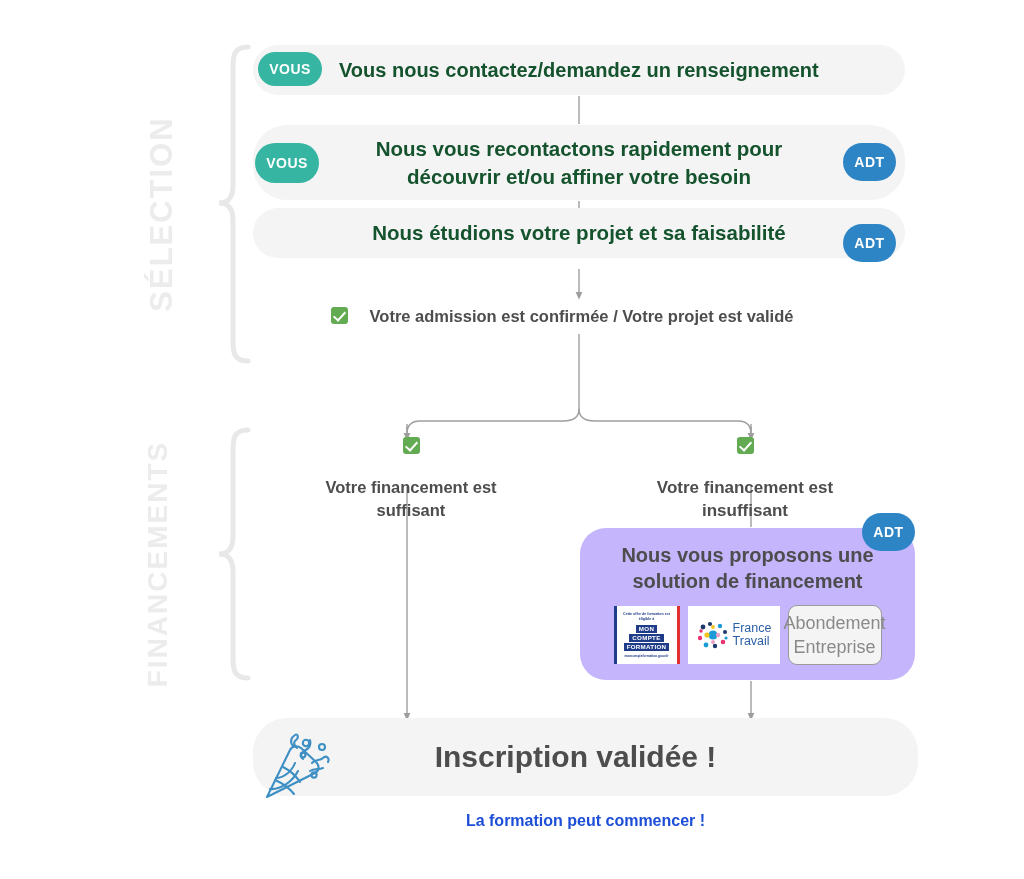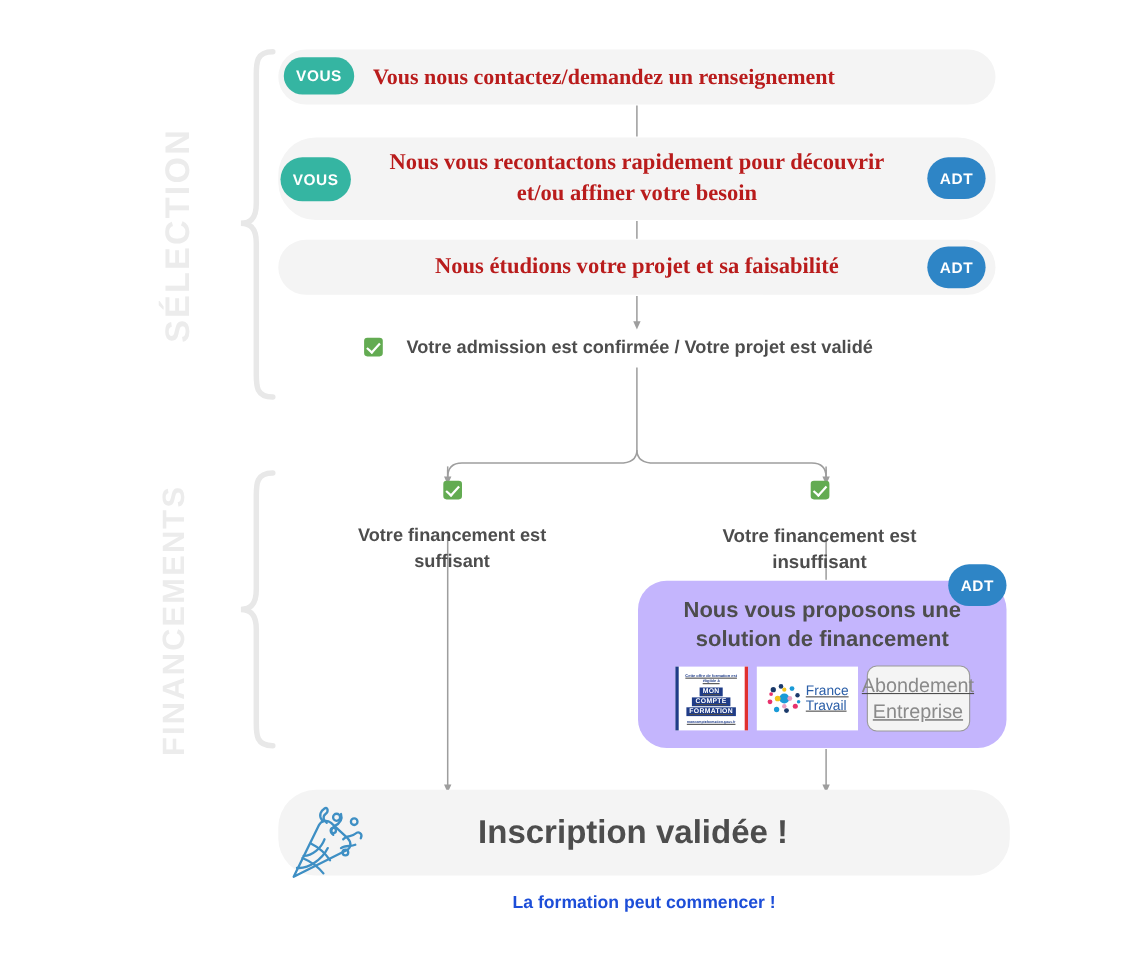--- a/index.html
+++ b/index.html
@@ -39,23 +39,22 @@
     border-radius:34px;
     z-index:3;
     box-sizing:border-box;
     display:flex;
     align-items:center;
   }
   .card-text{
     flex:1;
     text-align:center;
     font-weight:bold;
-    color:#b91c1c;
+    color:#14532d;
     line-height:1.32;
-    font-family:Liberation Serif, serif;
   }
 
   
   .badge{
     position:absolute;
     color:#ffffff;
     font-weight:bold;
     display:flex;
     align-items:center;
     justify-content:center;
@@ -71,21 +70,21 @@
   #card1 .card-text{font-size:20px;text-align:left;}
   #badge1{left:258px;top:52px;width:64px;height:34px;font-size:14px;}
 
   
   #card2{left:253px;top:125px;width:652px;height:75px;padding:0 92px;}
   #card2 .card-text{font-size:20.5px;text-align:center;}
   #badge2{left:255px;top:143px;width:64px;height:40px;font-size:14px;}
   #badge2b{left:843px;top:143px;width:53px;height:38px;font-size:14px;}
 
   
-  #card3{left:253px;top:218px;width:652px;height:50px;padding:0 92px;}
+  #card3{left:253px;top:208px;width:652px;height:50px;padding:0 92px;}
   #card3 .card-text{font-size:20.5px;}
   #badge3{left:843px;top:224px;width:53px;height:38px;font-size:14px;}
 
   
   .check-line{
     position:absolute;
     z-index:3;
     font-weight:bold;
     color:#4d4d4d;
     display:flex;
@@ -125,21 +124,21 @@
     display:flex;flex-direction:column;align-items:center;
     padding-top:14px;box-sizing:border-box;
   }
   #card-fin .fin-title{
     font-size:20px;font-weight:bold;color:#4d4d4d;
     text-align:center;line-height:1.3;
   }
   #badge-fin{left:862px;top:513px;width:53px;height:38px;font-size:14px;}
   .logo-row{
     display:flex;align-items:center;justify-content:center;
-    gap:8px;margin-top:11px;text-decoration:underline;
+    gap:8px;margin-top:11px;
   }
 
   
   .logo-mcf{
     width:66px;height:58px;background:#ffffff;
     border-left:3px solid #1f3c88;
     border-right:3px solid #e03030;
     box-sizing:border-box;
     display:flex;flex-direction:column;align-items:center;justify-content:center;
     padding:3px 2px;

